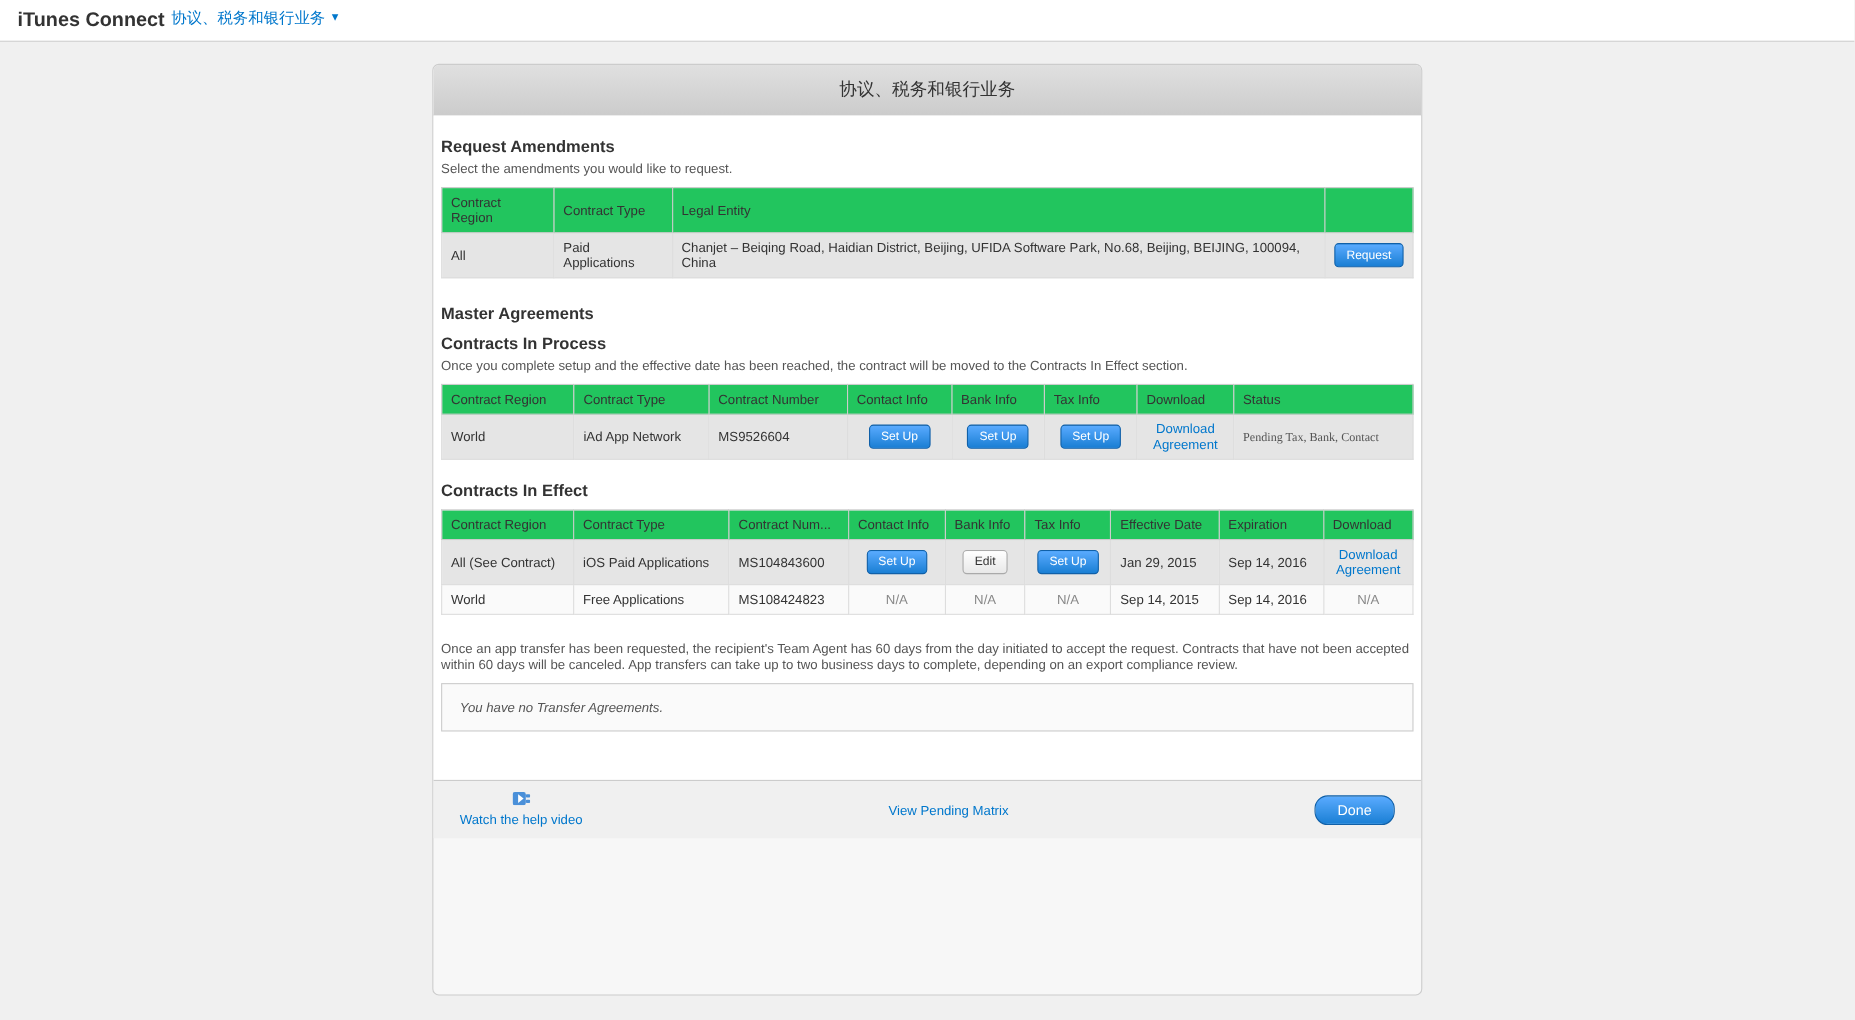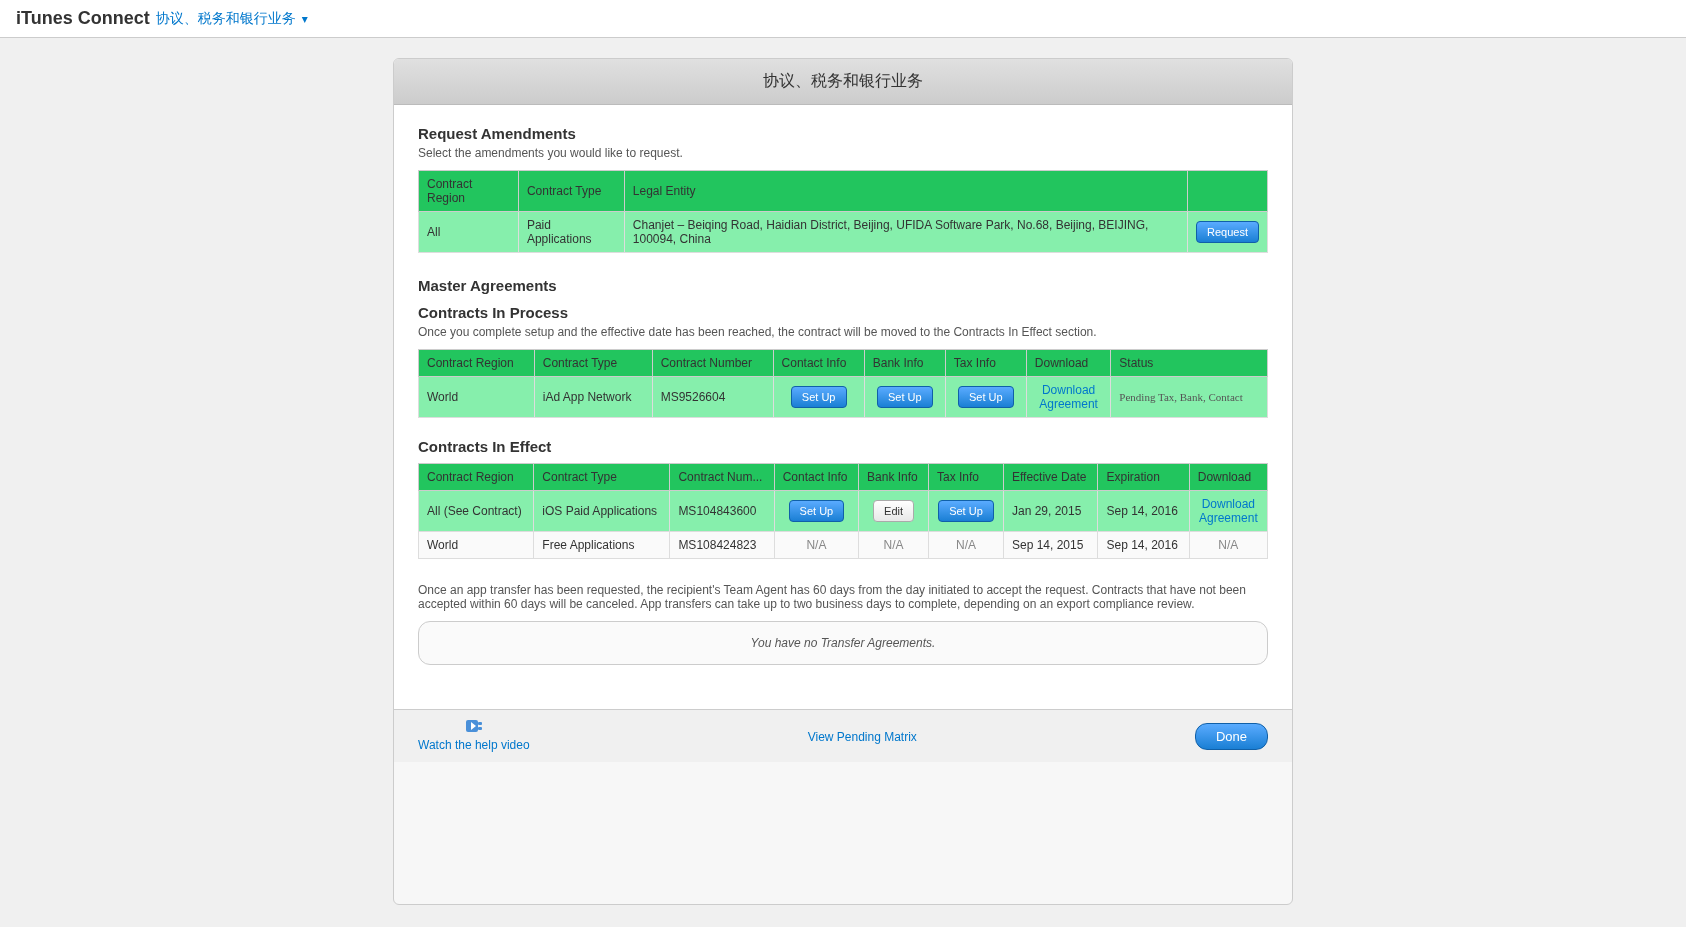--- a/index.html
+++ b/index.html
@@ -9,21 +9,20 @@
       background: #f0f0f0;
       color: #333;
     }
 
     
     .top-nav {
       background: #fff;
       border-bottom: 1px solid #ccc;
       padding: 8px 16px;
       display: flex;
-      align-items: center;
       gap: 6px;
     }
     .nav-brand {
       font-size: 18px;
       font-weight: bold;
       color: #333;
     }
     .nav-link {
       color: #0077cc;
       font-size: 14px;
@@ -60,21 +59,21 @@
       text-align: center;
     }
     .panel-header-title {
       font-size: 16px;
       color: #333;
       font-weight: normal;
     }
 
     
     .panel-body {
-      padding: 20px 24px;
+      padding: 20px 7px;
       background: #fff;
     }
 
     
     .section {
       margin-bottom: 24px;
     }
     .section-title {
       font-size: 15px;
       font-weight: bold;
@@ -98,21 +97,21 @@
       border: 1px solid #ccc;
       padding: 6px 8px;
       text-align: left;
       font-weight: normal;
       color: #333;
     }
     td {
       border: 1px solid #ddd;
       padding: 6px 8px;
       vertical-align: middle;
-      background: #86efac;
+      background: #e5e5e5;
     }
     tr:nth-child(even) td {
       background: #fafafa;
     }
 
     
     .btn-blue {
       background: linear-gradient(to bottom, #5aabff, #1a7fd4);
       color: #fff;
       border: 1px solid #1060a8;
@@ -137,27 +136,26 @@
     .link-blue {
       color: #0077cc;
       text-decoration: none;
       cursor: pointer;
       font-size: 12px;
     }
 
     
     .transfer-box {
       border: 1px solid #ccc;
-      border-radius: 12px;
+      border-radius: 0;
       padding: 14px 16px;
       background: #fafafa;
       font-size: 12px;
       color: #555;
       font-style: italic;
-      text-align: center;
     }
 
     
     .panel-footer {
       background: #f0f0f0;
       border-top: 1px solid #ccc;
       padding: 10px 24px;
       display: flex;
       align-items: center;
       justify-content: space-between;

